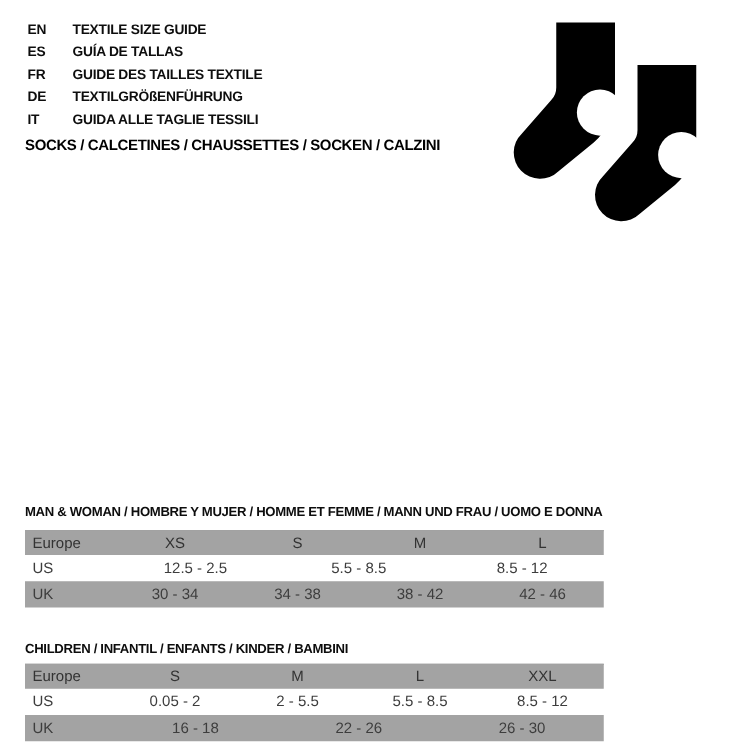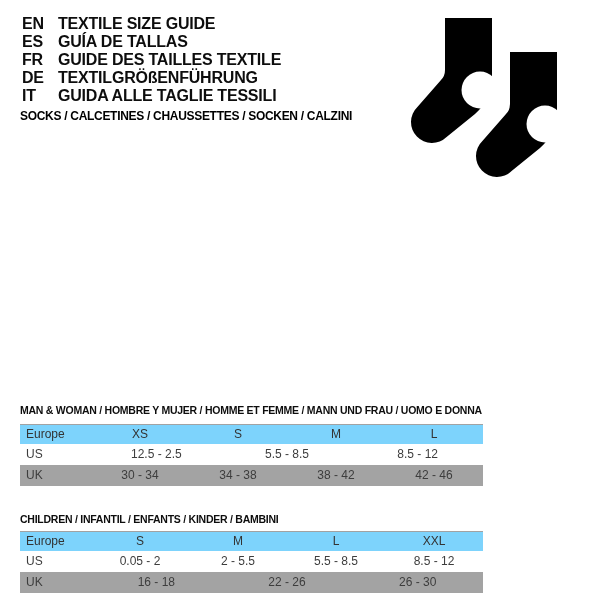--- a/index.html
+++ b/index.html
@@ -6,21 +6,21 @@
   body{
     width:600px;height:600px;background:#ffffff;
     font-family:"Liberation Sans", sans-serif;
     position:relative;overflow:hidden;
   }
   .canvas{position:absolute;inset:0;background:#fff;}
 
   
   .lang-list{position:absolute;left:22px;top:15px;}
   .lang-row{display:flex;height:18px;line-height:18px;
-    font-weight:bold;font-size:16px;letter-spacing:-0.2px;color:#0d0d0d;}
+    font-weight:bold;font-size:11px;letter-spacing:-0.2px;color:#0d0d0d;}
   .lang-code{width:36px;flex:0 0 36px;}
   .lang-label{white-space:nowrap;}
 
   
   .category-line{position:absolute;left:20px;top:109px;
     font-weight:bold;font-size:12px;letter-spacing:-0.3px;color:#000000;white-space:nowrap;}
 
   
   .socks-svg{position:absolute;left:400px;top:0;}
 
@@ -28,21 +28,21 @@
   .table-title{position:absolute;left:20px;font-weight:bold;font-size:10.5px;
     letter-spacing:-0.25px;color:#0d0d0d;white-space:nowrap;line-height:14px;}
   .title-1{top:403px;}
   .title-2{top:512px;}
 
   
   .size-table{position:absolute;left:20px;width:463px;}
   .table-1{top:424px;}
   .table-2{top:531px;}
   .trow{display:flex;height:21px;line-height:21px;font-size:12px;color:#3d3d3d;}
-  .trow.thead{background:#7dd3fc;border-top:1px solid #a2a2a2;height:19px;line-height:18px;
+  .trow.thead{background:#a3a3a3;border-top:1px solid #a2a2a2;height:19px;line-height:18px;
     color:#333333;box-sizing:content-box;}
   .trow.alt{background:#a3a3a3;}
   .cell{flex:1;text-align:center;white-space:nowrap;}
   .cell.lbl{flex:0 0 65px;text-align:left;padding-left:6px;}
 </style>
 </head>
 <body>
 
 <div class="canvas">
 

